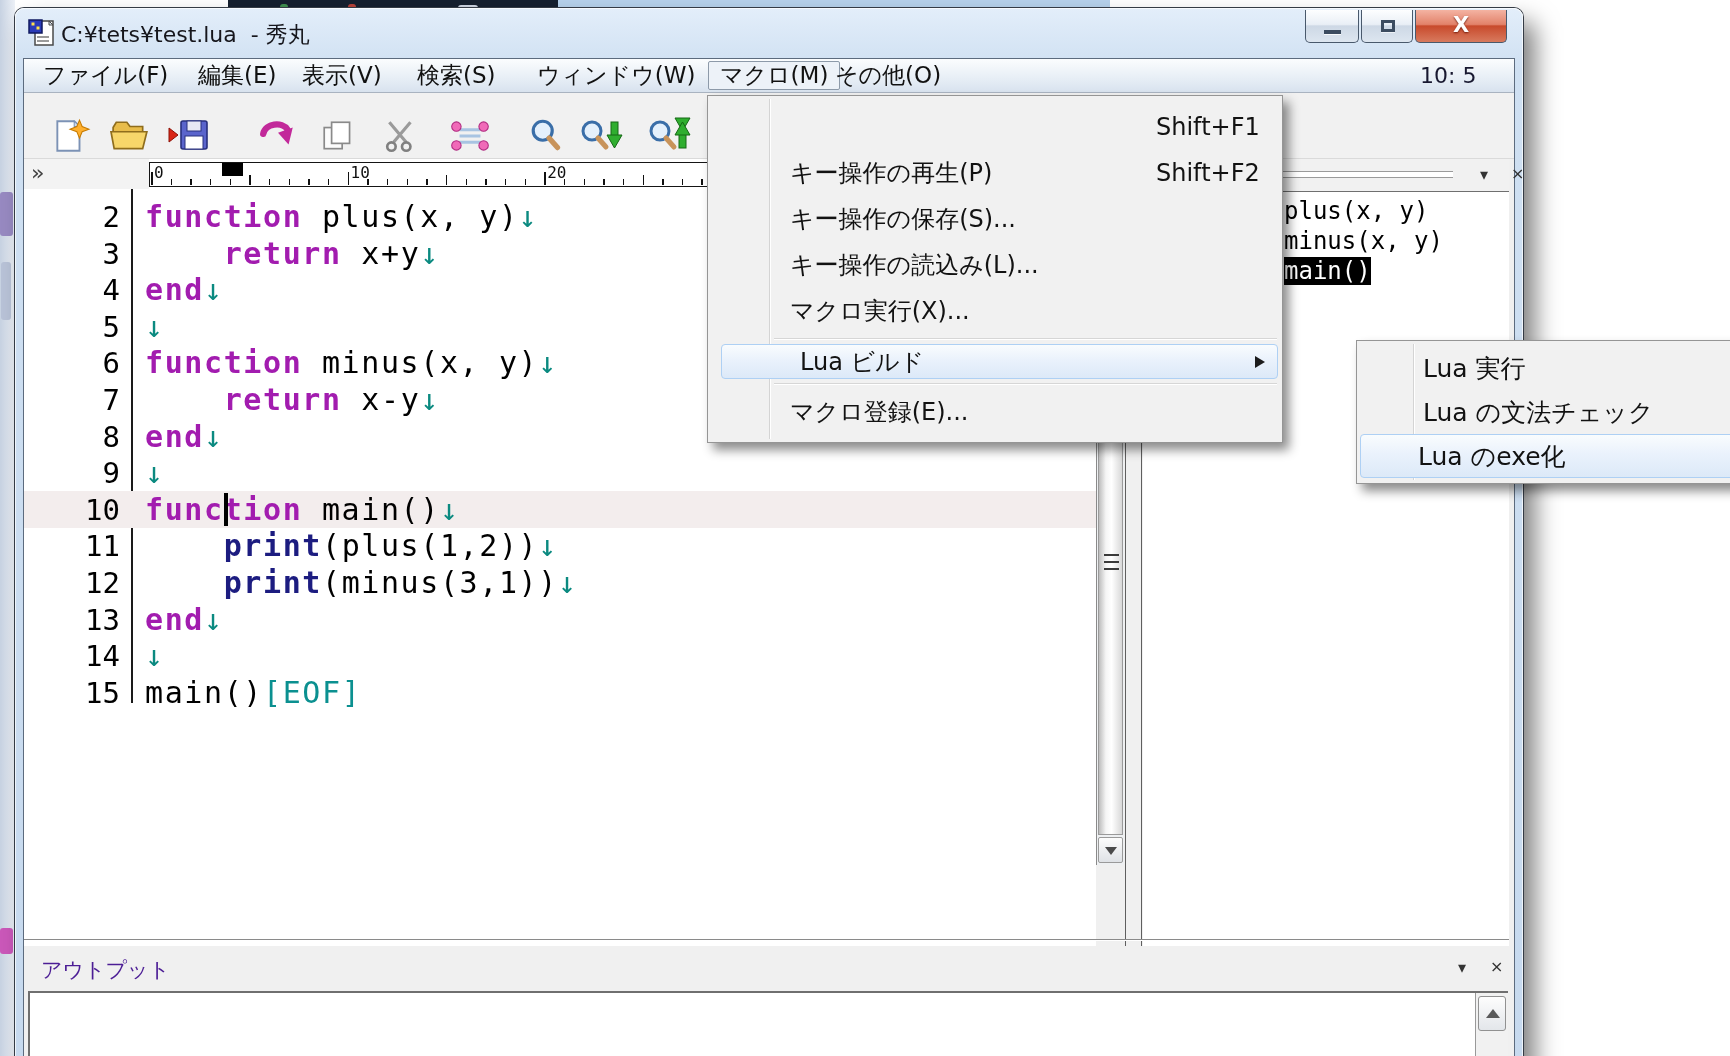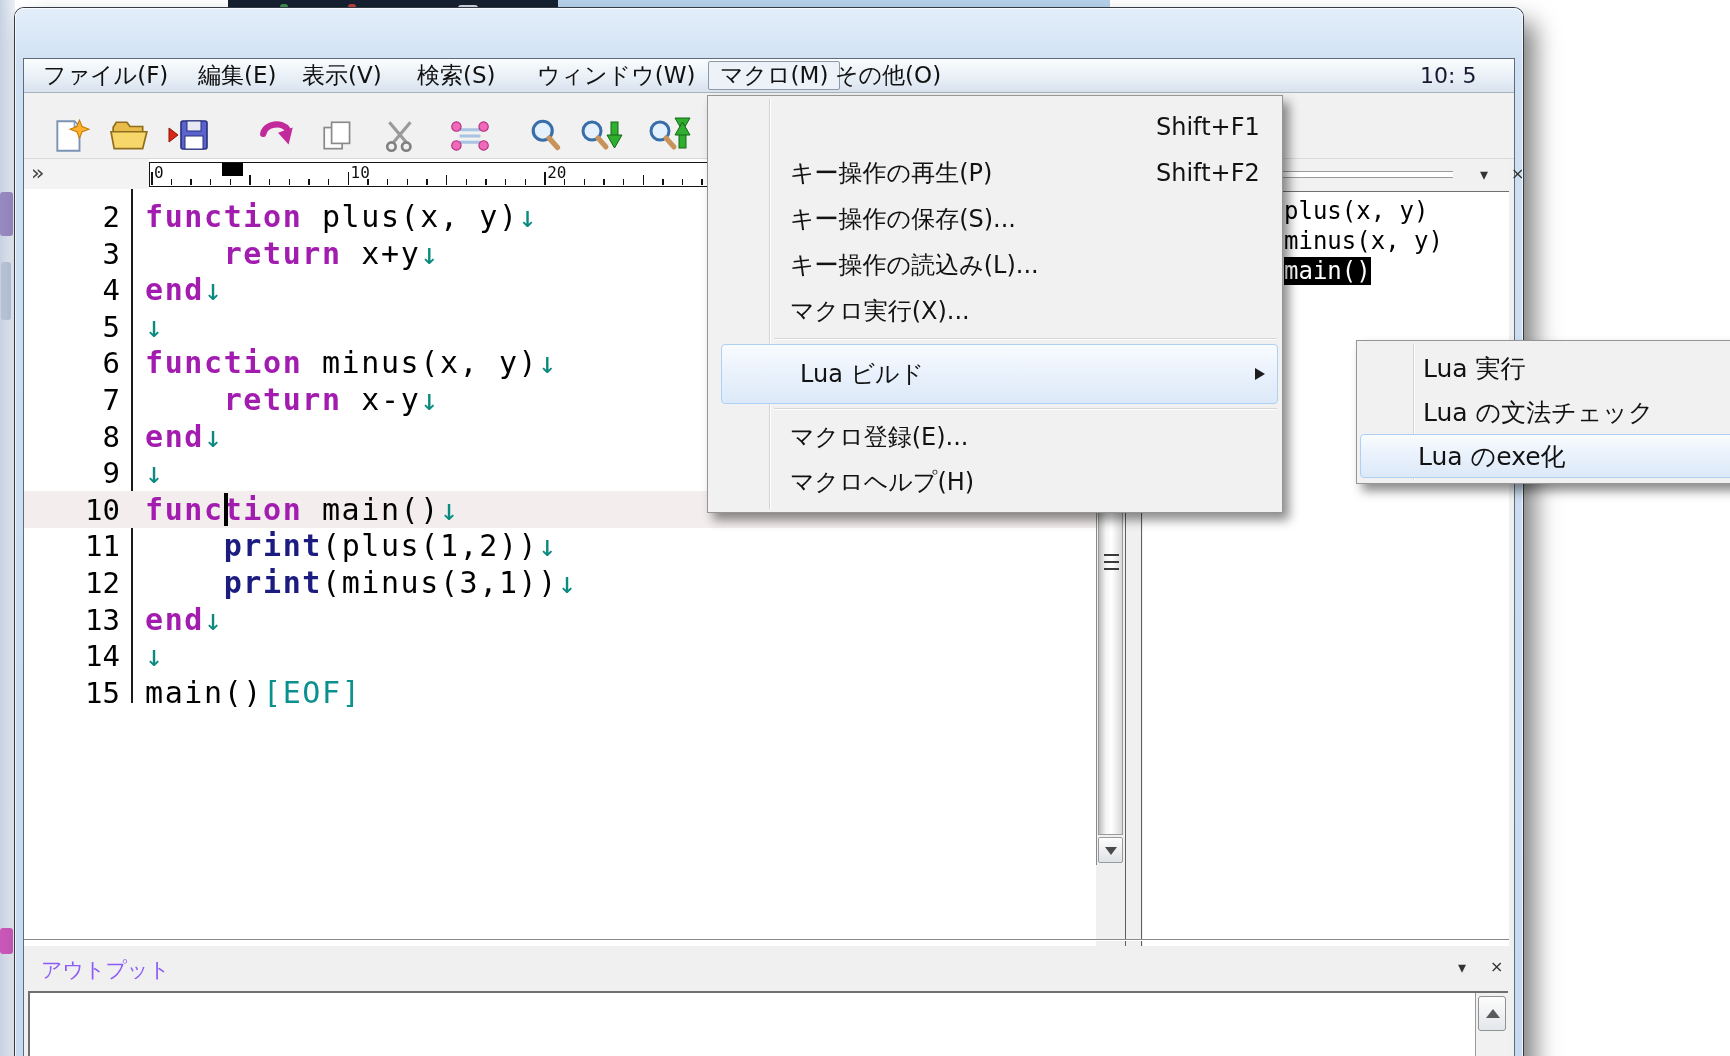--- a/index.html
+++ b/index.html
@@ -86,21 +86,21 @@
   .pane-btn{position:absolute;font-size:16px;color:#333;line-height:18px;}
   #outline-content{position:absolute;left:0;top:32px;width:366px;height:755px;background:#fff;
     border-top:1px solid #6f6f6f;}
   .ol-item{position:relative;height:30px;line-height:30px;padding-left:141px;white-space:pre;
     font-family:"DejaVu Sans Mono",monospace;font-size:24px;color:#000;}
   .ol-item.sel span{background:#000;color:#fff;}
 
   
   #out-border{left:0;top:880px;width:1485px;height:2px;background:#8a8a8a;border-bottom:1px solid #fff;}
   #output-header{left:0;top:890px;width:1485px;height:42px;background:#f0f0f0;}
-  #output-title{position:absolute;left:17px;top:7px;font-size:21px;color:#8b5cf6;}
+  #output-title{position:absolute;left:17px;top:7px;font-size:21px;color:#4c1d95;}
   #output-box{left:4px;top:932px;width:1480px;height:118px;background:#fff;
     border-top:2px solid #6f6f6f;border-left:2px solid #6f6f6f;}
   #output-text{position:absolute;left:6px;top:20px;font-family:"DejaVu Sans Mono",monospace;
     font-size:19.5px;color:#000;white-space:pre;}
   #oscroll{position:absolute;left:1445px;top:0;width:33px;height:118px;background:#f1f1f1;border-left:1px solid #999;}
   #oup{position:absolute;left:2px;top:3px;width:28px;height:35px;border:1px solid #919191;border-radius:3px;
     background:linear-gradient(180deg,#fdfdfd,#e3e6ea);}
   #oup .tri{position:absolute;left:7px;top:12px;width:0;height:0;border-left:7px solid transparent;
     border-right:7px solid transparent;border-bottom:9px solid #5a5a5a;}
 
@@ -131,20 +131,41 @@
   <div class="desk-blob" style="left:52px;top:4px;width:8px;height:8px;background:#3f8f4f;"></div>
   <div class="desk-blob" style="left:120px;top:4px;width:8px;height:8px;background:#b8433a;"></div>
   <div class="desk-blob" style="left:230px;top:5px;width:20px;height:6px;background:#cfd6e2;"></div>
 </div>
 <div class="abs" id="desk-strip-blue"></div>
 <div class="desk-blob" style="left:0;top:192px;width:13px;height:44px;background:#988ac2;"></div>
 <div class="desk-blob" style="left:1px;top:262px;width:10px;height:58px;background:#b9c3d8;"></div>
 <div class="desk-blob" style="left:0;top:928px;width:13px;height:26px;background:#cb58ba;"></div>
 
 <div class="abs" id="window">
+  <div class="abs" id="titlebar">
+    <svg class="abs" id="doc-icon" width="28" height="30" viewBox="0 0 28 30">
+      <rect x="7" y="3" width="18" height="24" fill="#ffffff" stroke="#4a4a4a" stroke-width="1.5"></rect>
+      <path d="M21 3 l4 4 h-4 z" fill="#d8e2ee" stroke="#4a4a4a"></path>
+      <rect x="1" y="2" width="13" height="13" fill="#2a3bb8" stroke="#101a60" stroke-width="1.5"></rect>
+      <rect x="3.5" y="4.5" width="3" height="3" fill="#ffe24a"></rect>
+      <rect x="8.5" y="8.5" width="3" height="3" fill="#ffe24a"></rect>
+      <rect x="9" y="18" width="12" height="2" fill="#9a9a9a"></rect>
+      <rect x="9" y="22" width="12" height="2" fill="#9a9a9a"></rect>
+    </svg>
+    <span class="abs" id="title-text">C:¥tets¥test.lua  - 秀丸</span>
+    <div class="winbtn abs" id="btn-min">
+        <div class="glyph"></div>
+      </div>
+    <div class="winbtn abs" id="btn-max">
+        <div class="glyph"></div>
+      </div>
+    <div class="winbtn abs" id="btn-close">
+        <div class="glyph">X</div>
+      </div>
+  </div>
 
   <div class="abs" id="client">
     <div class="abs" id="menubar">
       <span class="abs" id="pos-indicator">10: 5</span>
     <span class="mb-item" style="left: 15px;">ファイル(F)</span>
         <span class="mb-item" style="left: 170px;">編集(E)</span>
         <span class="mb-item" style="left: 274px;">表示(V)</span>
         <span class="mb-item" style="left: 389px;">検索(S)</span>
         <span class="mb-item" style="left: 509px;">ウィンドウ(W)</span>
         <span class="mb-item pressed" style="left: 684px;">マクロ(M)</span>
@@ -331,31 +352,28 @@
     <div class="mi" style="height: 46px;">
       <span>キー操作の保存(S)...</span>
     </div>
     <div class="mi" style="height: 46px;">
       <span>キー操作の読込み(L)...</span>
     </div>
     <div class="mi" style="height: 46px;">
       <span>マクロ実行(X)...</span>
     </div>
     <div class="msep"></div>
-    <div class="mi hl" style="height: 60px; margin-left: 13px;">
+    <div class="mi hl" style="height: 35px; margin-left: 13px;">
       <span>Lua ビルド</span>
       <span class="sub-arrow"></span>
     </div>
     <div class="msep"></div>
     <div class="mi" style="height: 45px;">
       <span>マクロ登録(E)...</span>
     </div>
-    <div class="mi" style="height: 45px;">
-      <span>マクロヘルプ(H)</span>
-    </div>
   </div>
 
 <div class="menu-panel" id="lua-submenu" style="left:1356px;top:340px;width:391px;padding:5px 0;">
     <div class="mi" style="height: 44px;">
       <span>Lua 実行</span>
     </div>
     <div class="mi" style="height: 44px;">
       <span>Lua の文法チェック</span>
     </div>
     <div class="mi hl" style="height: 44px;">

